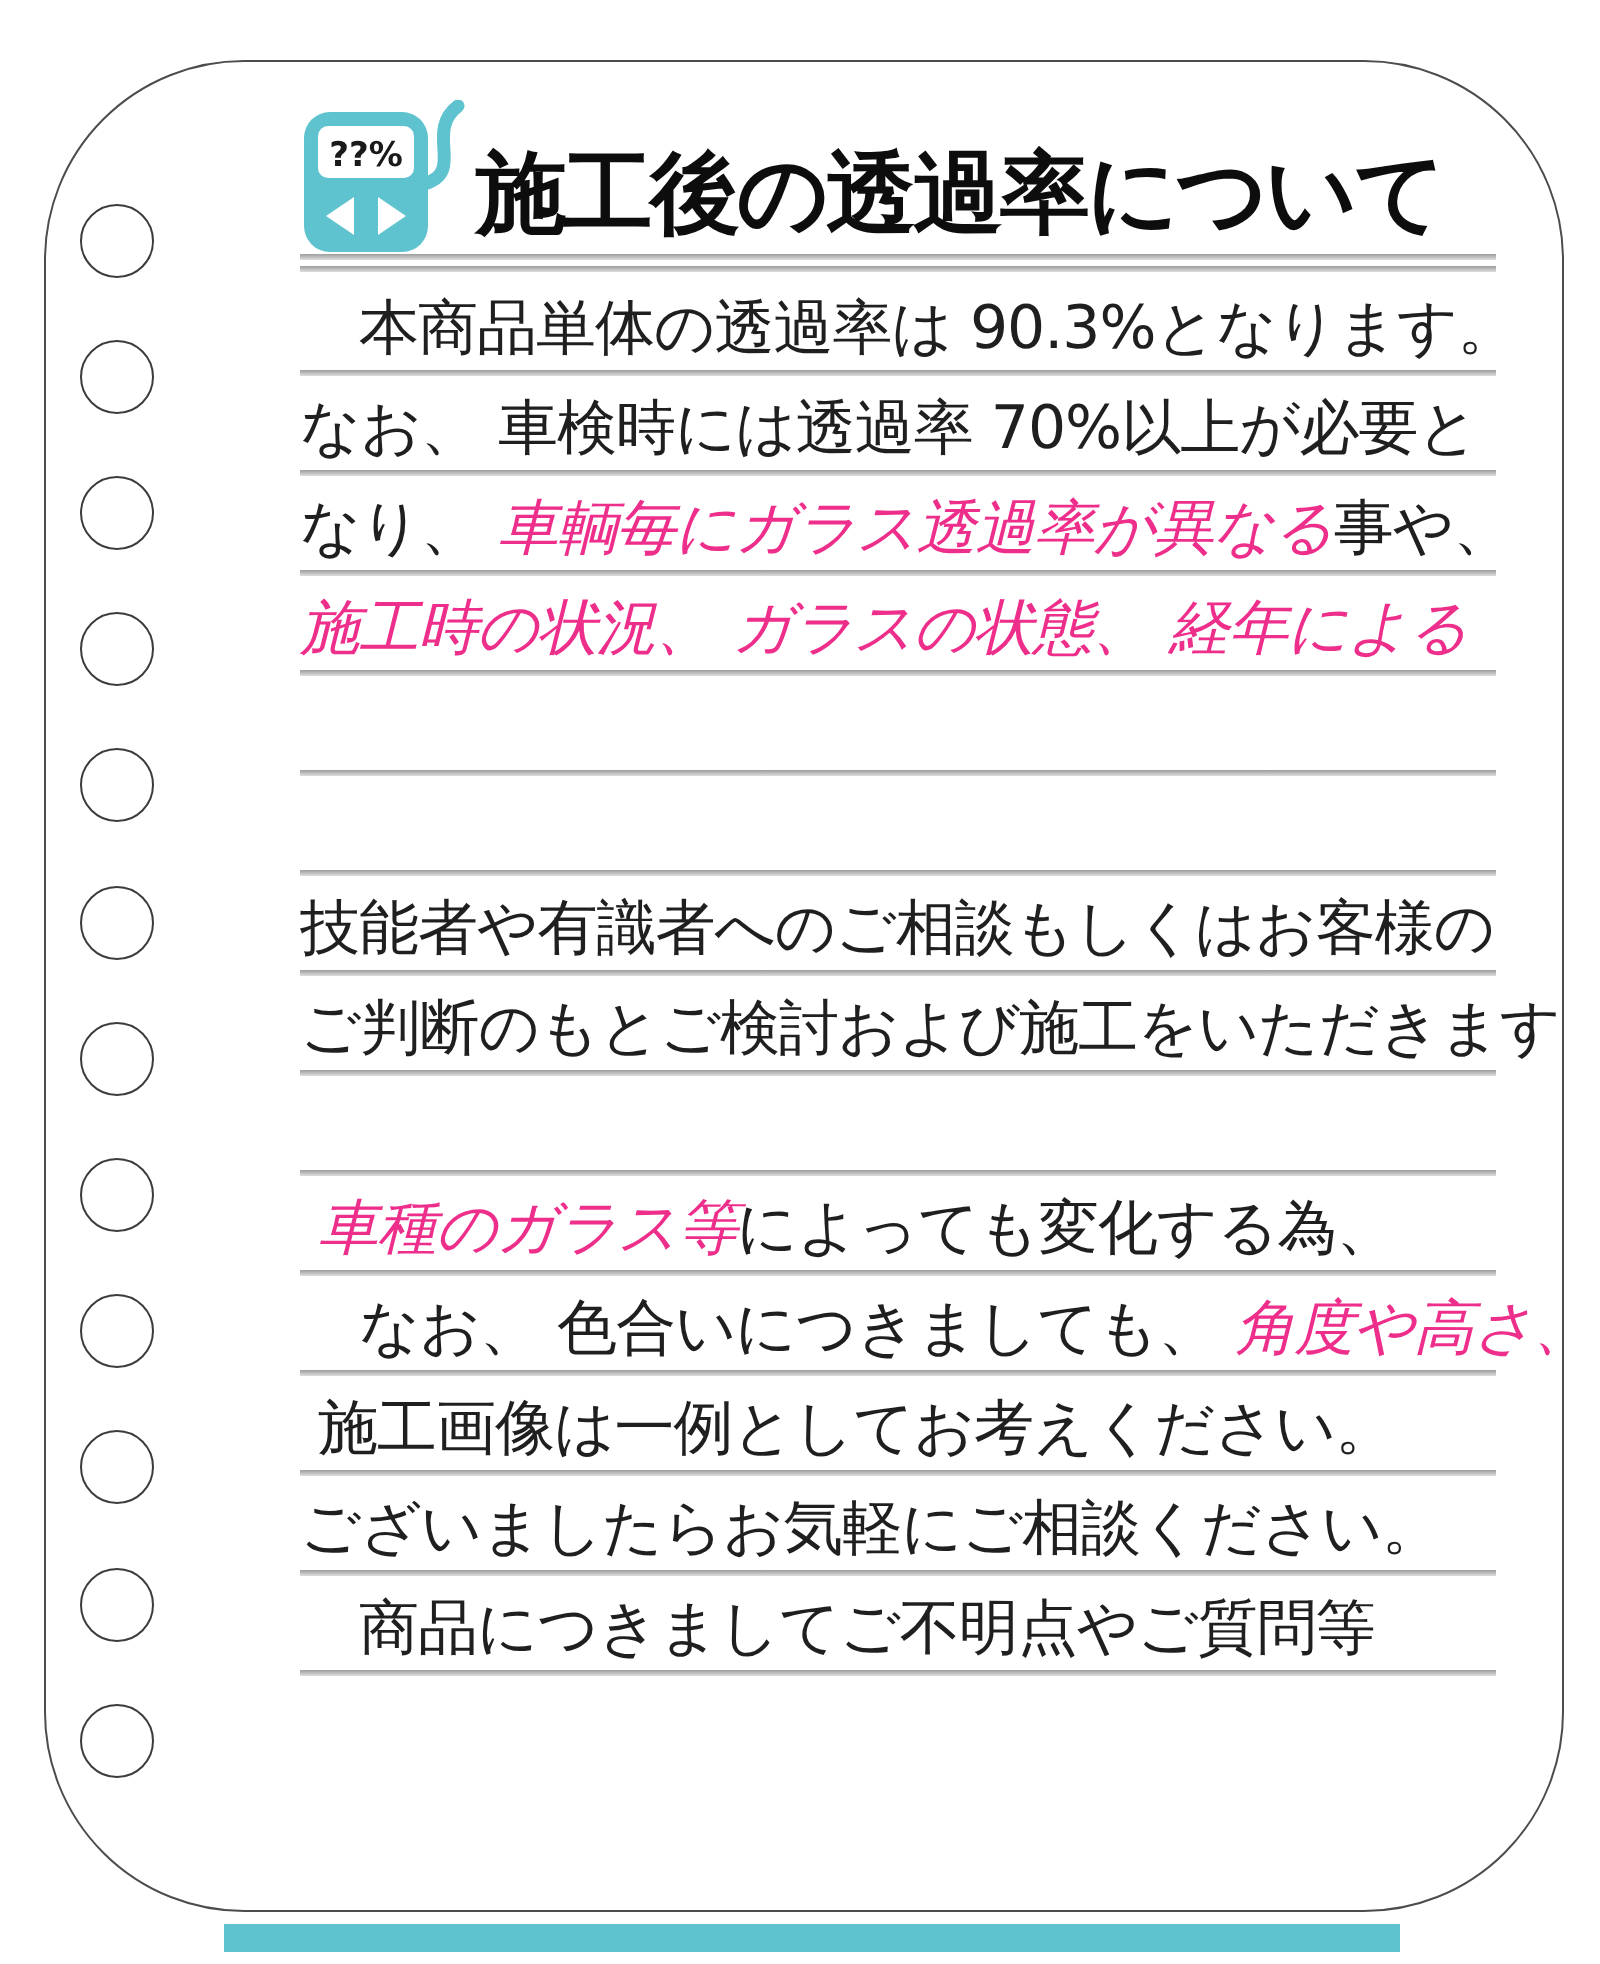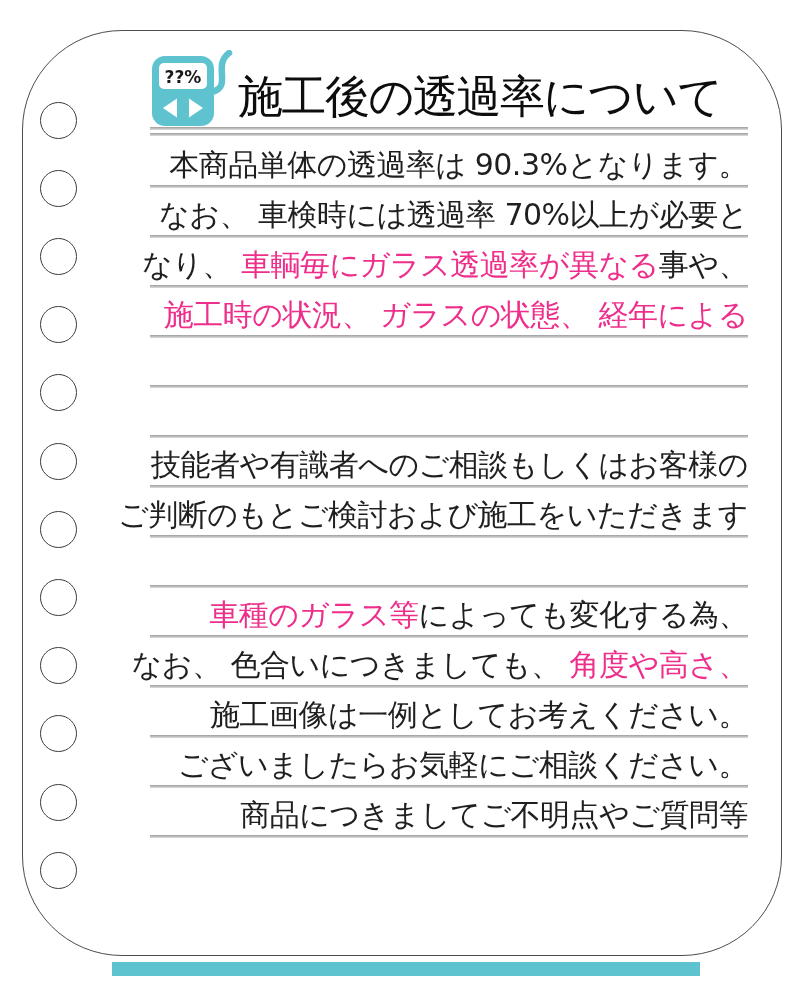--- a/index.html
+++ b/index.html
@@ -44,21 +44,21 @@
     top: 50px;
     width: 598px;
     height: 78px;
     display: flex;
     align-items: center;
   }
   .icon-wrap { width: 86px; height: 78px; flex: 0 0 auto; }
   h1.page-title {
     margin: 0 0 0 2px;
     font-size: 45px;
-    font-weight: normal;
+    font-weight: bold;
     color: #0d0d0d;
     letter-spacing: -1.5px;
     white-space: nowrap;
     line-height: 1;
     padding-top: 14px;
   }
   .double-rule {
     position: absolute;
     left: 150px;
     top: 127px;
@@ -73,31 +73,30 @@
     position: absolute;
     left: 150px;
     top: 138px;
     width: 598px;
   }
   .line {
     position: relative;
     height: 50px;
     display: flex;
     align-items: flex-end;
-    justify-content: flex-end;
   }
   .line-text {
     white-space: pre;
     font-size: 30px;
     letter-spacing: -0.5px;
     color: var(--text, #1f1f1f);
     padding-bottom: 8px;
     line-height: 1;
   }
-  .line-text .pink { color: var(--pink, #ee2e8b); }
+  .line-text .pink { color: var(--pink, #ee2e8b); font-style: italic; }
   .rule {
     position: absolute;
     left: 0;
     right: 0;
     bottom: 0;
     height: 3px;
     background: linear-gradient(to bottom, #9d9d9d, #dedede);
   }
   .bottom-bar {
     position: absolute;

